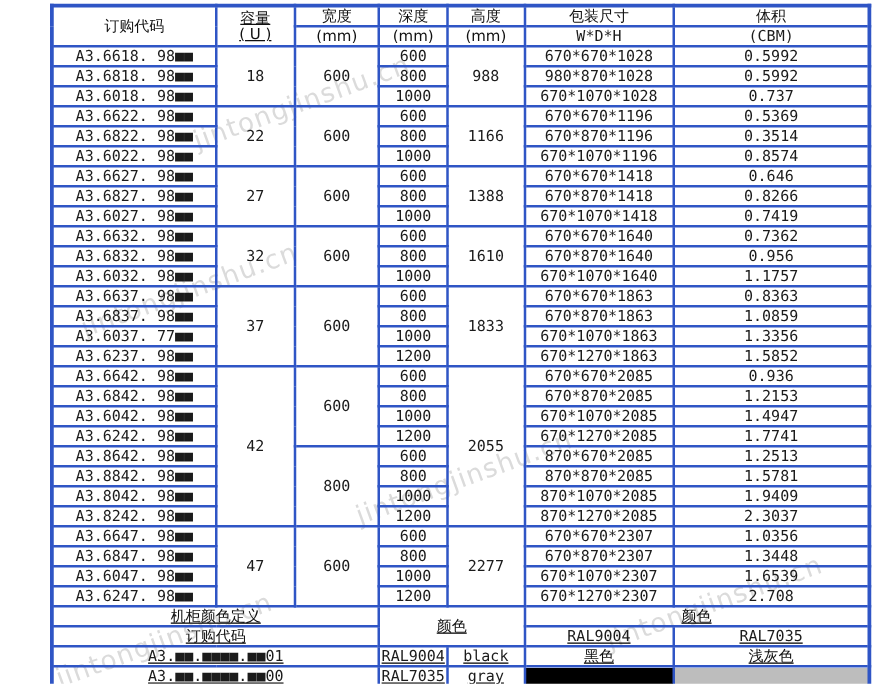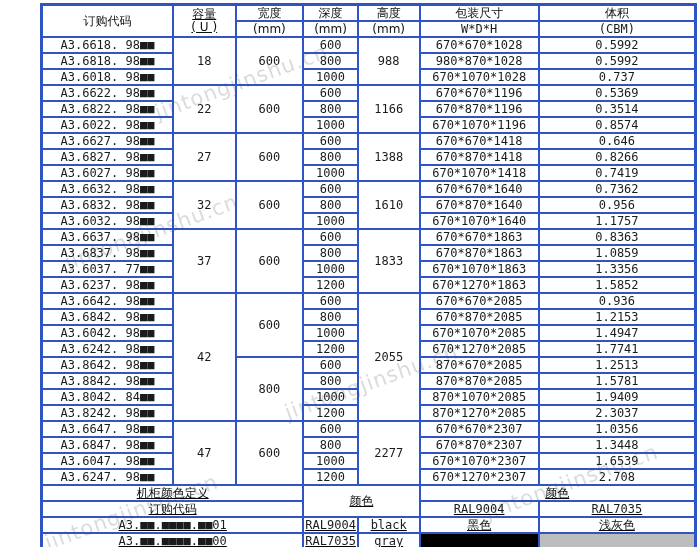--- a/index.html
+++ b/index.html
@@ -220,21 +220,21 @@
         <td>870*670*2085</td>
         <td>1.2513</td>
       </tr>
       <tr class="data-row">
         <td class="code-cell">A3.8842. 98■■</td>
         <td>800</td>
         <td>870*870*2085</td>
         <td>1.5781</td>
       </tr>
       <tr class="data-row">
-        <td class="code-cell">A3.8042. 84■■</td>
+        <td class="code-cell">A3.8042. 98■■</td>
         <td>1000</td>
         <td>870*1070*2085</td>
         <td>1.9409</td>
       </tr>
       <tr class="data-row">
         <td class="code-cell">A3.8242. 98■■</td>
         <td>1200</td>
         <td>870*1270*2085</td>
         <td>2.3037</td>
       </tr>

